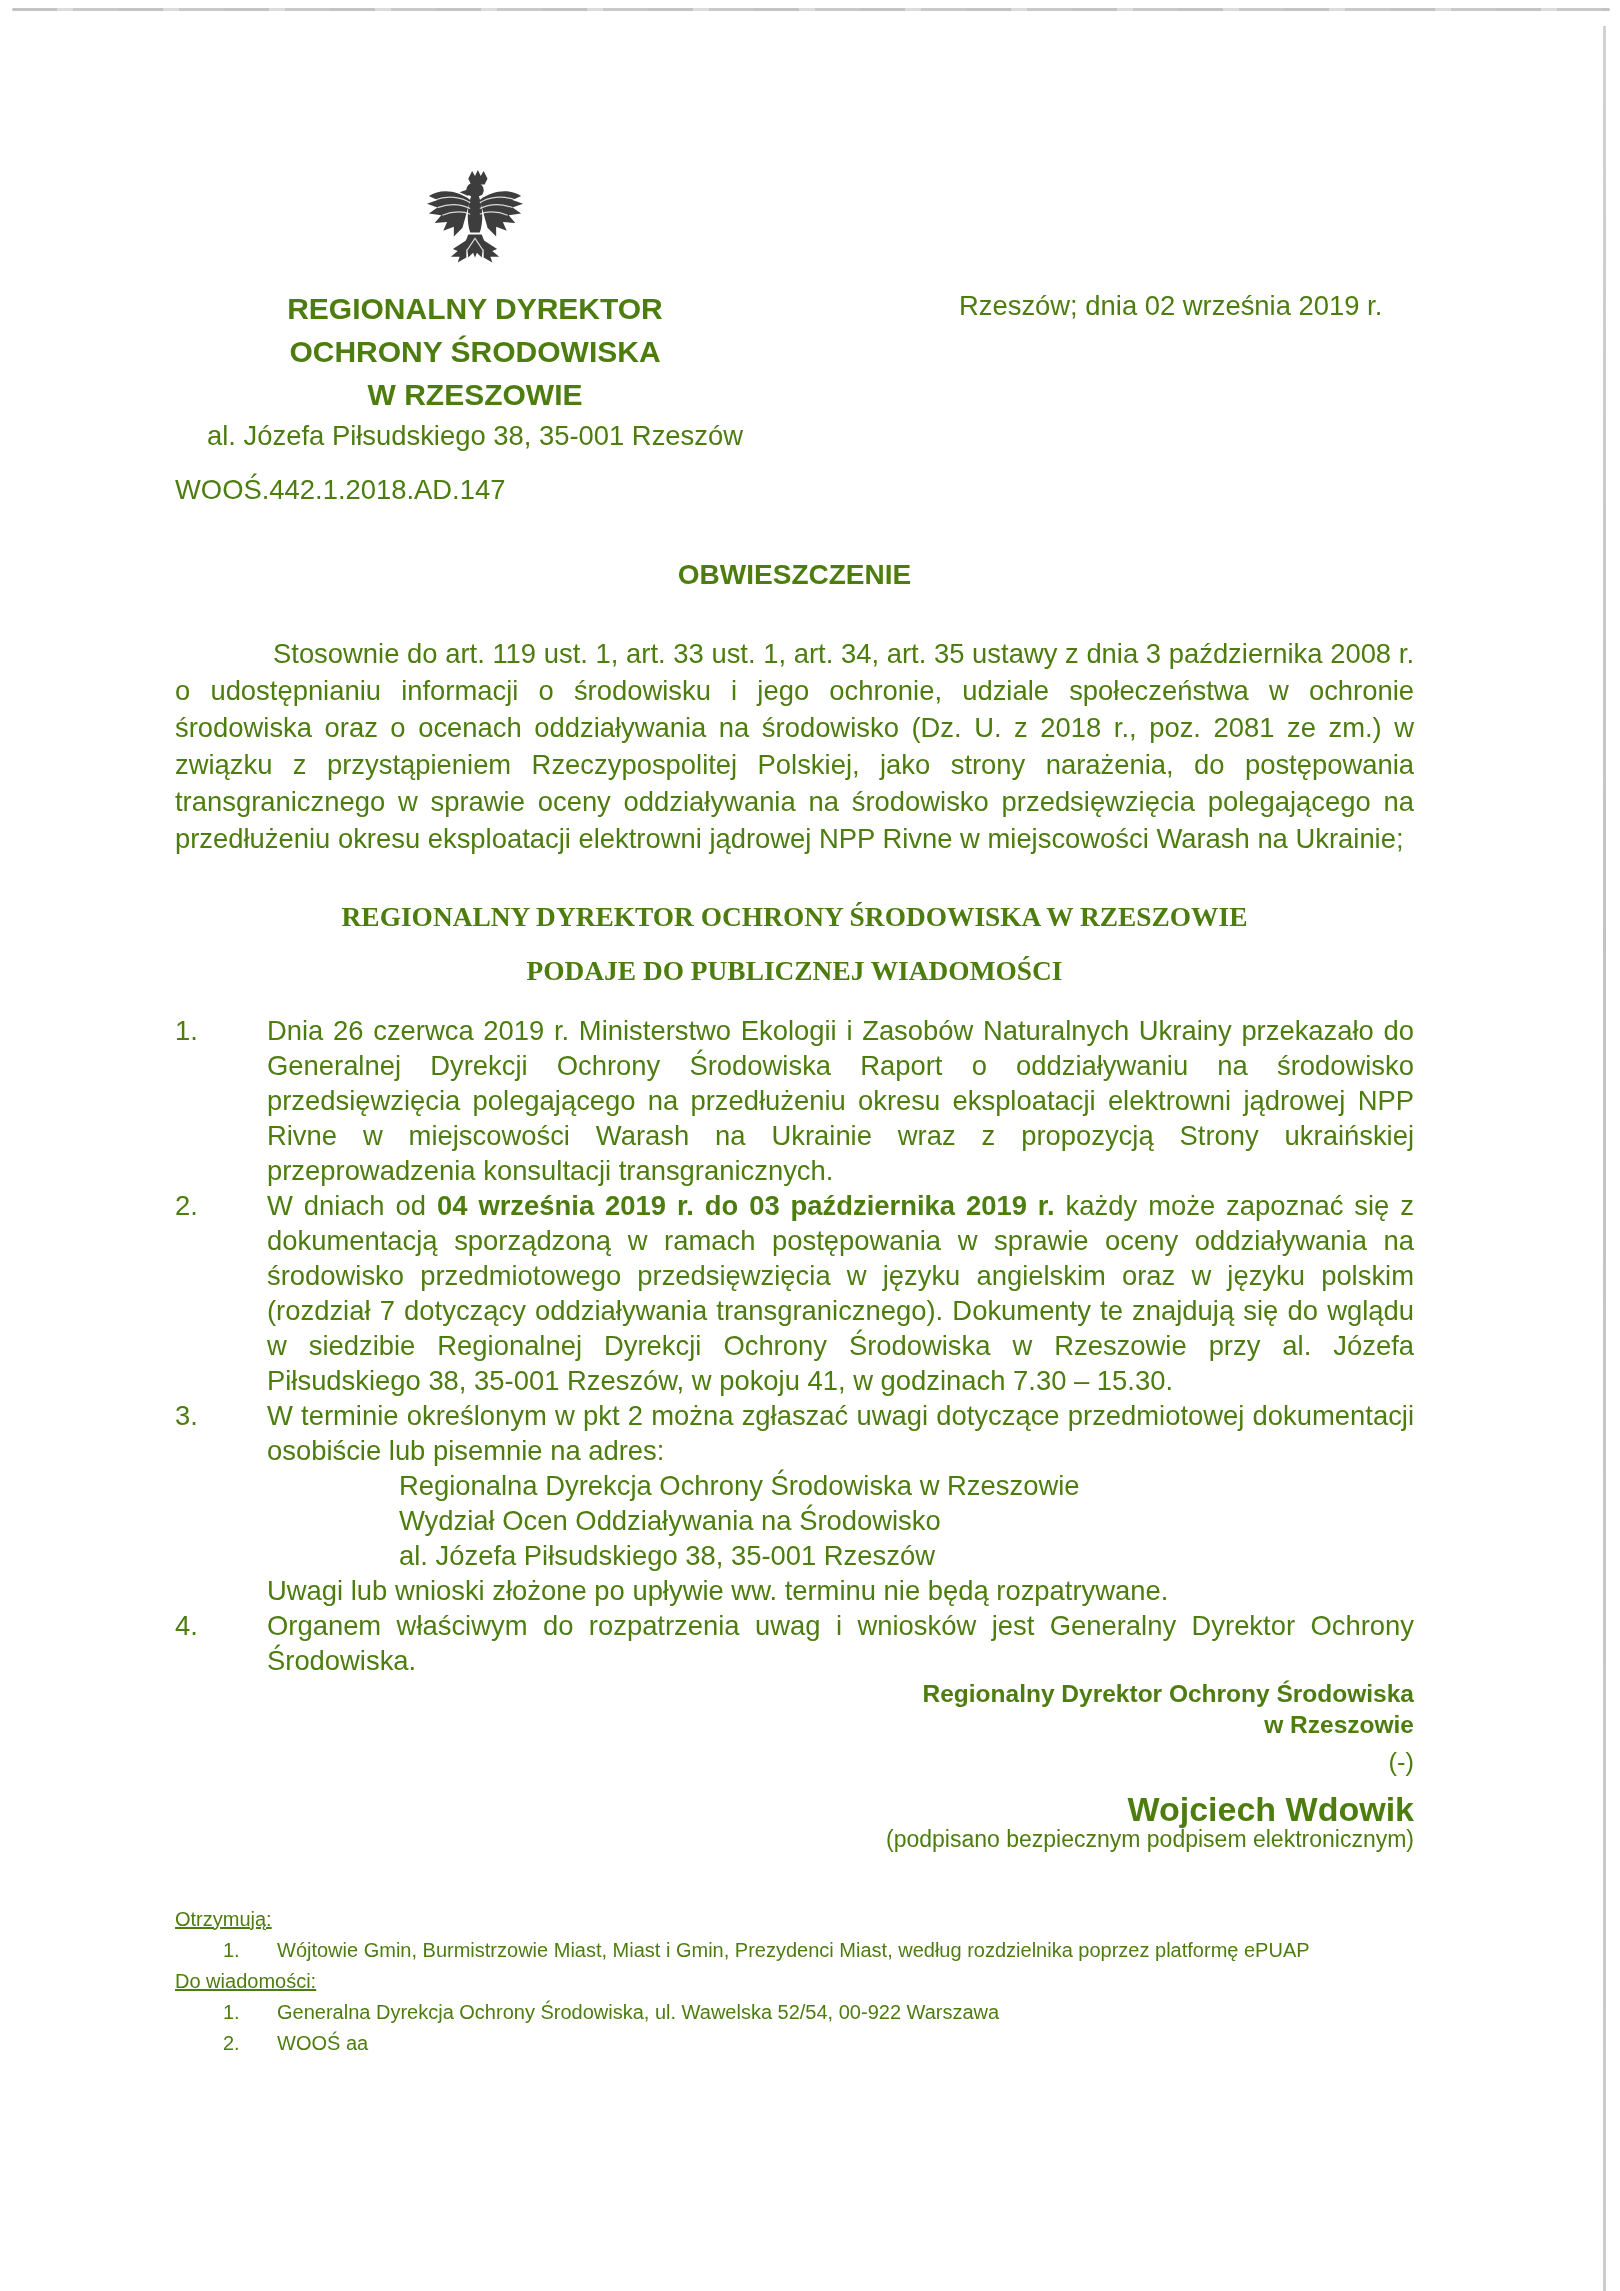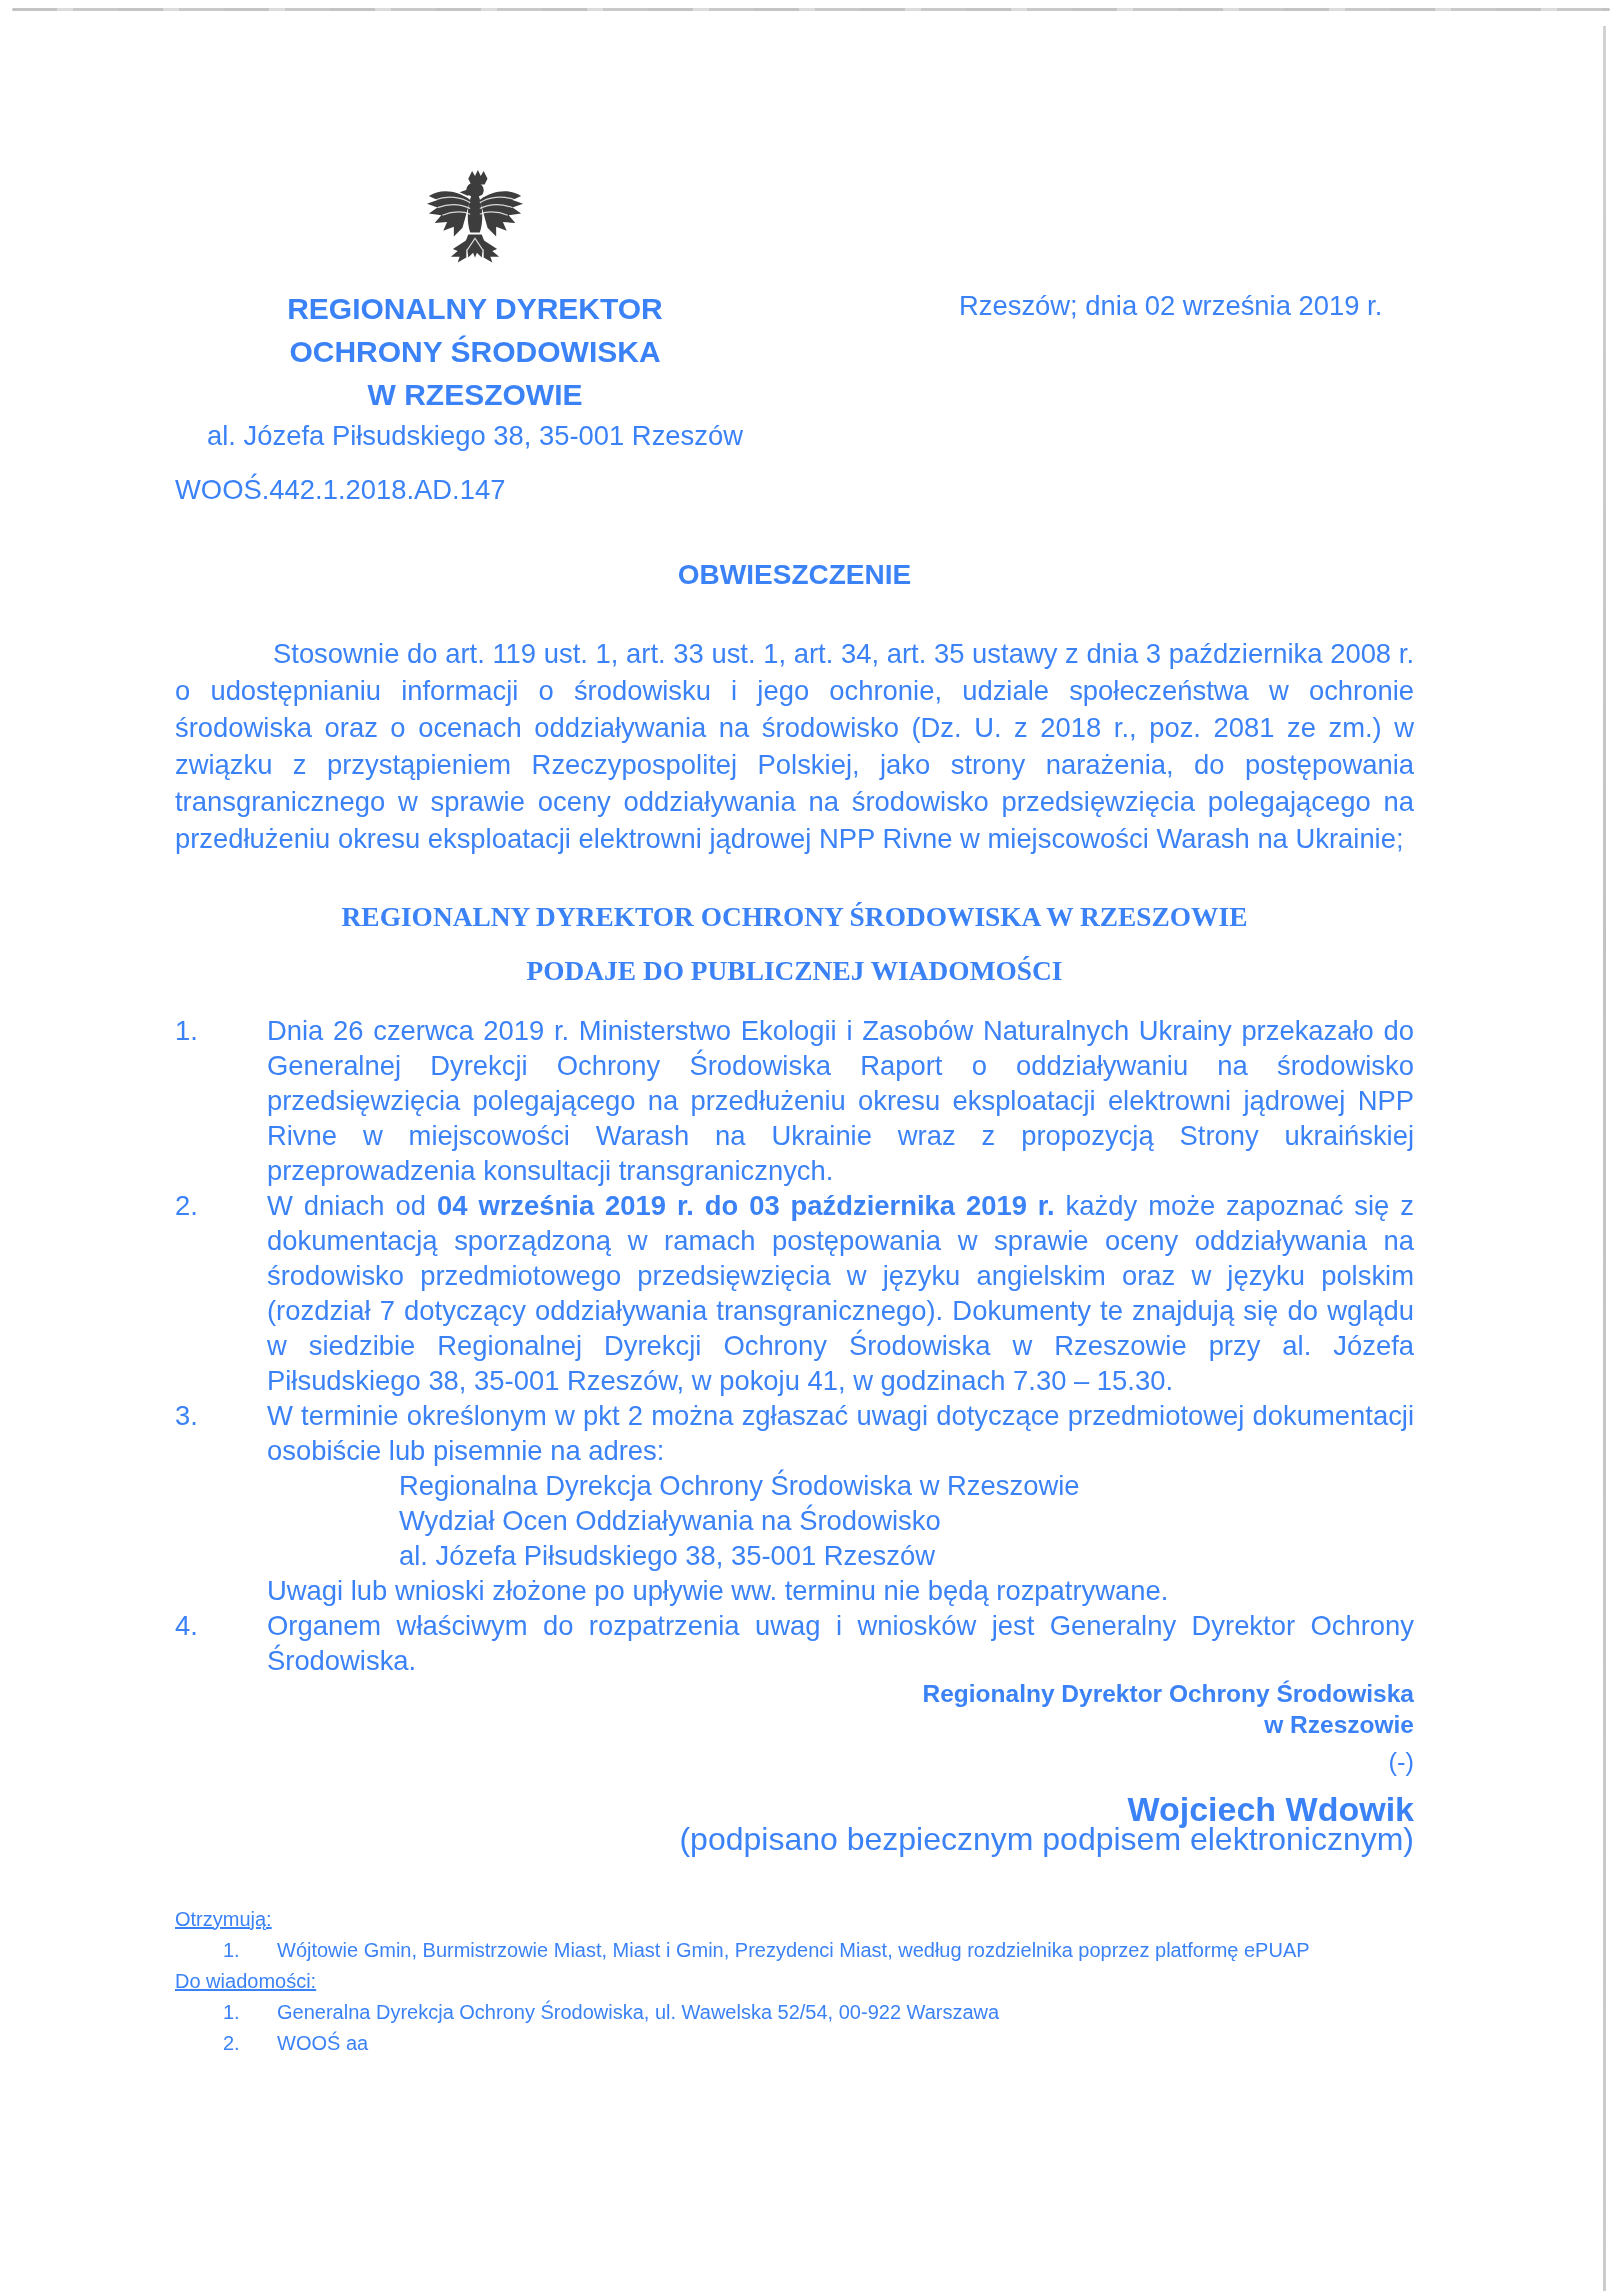--- a/index.html
+++ b/index.html
@@ -2,21 +2,21 @@
 <html lang="pl"><head>
 <meta charset="utf-8">
 <style>
   html,body{margin:0;padding:0;background:#ffffff;}
   .page{
     position:relative;
     width:1620px;height:2292px;
     background:#ffffff;
     overflow:hidden;
     font-family:"Liberation Sans", sans-serif;
-    color:#3b82f6;
+    color:#4d7c0f;
     -webkit-font-smoothing:antialiased;
   }
   
   .scan-top{
     position:absolute;top:7.8px;left:11.8px;right:9.8px;height:2.9px;
     background:repeating-linear-gradient(90deg,#b9b9b9 0 45px,#d6d6d6 45px 61px,#c0c0c0 61px 106px);
     opacity:.85;border-radius:2px;
   }
   .scan-right{
     position:absolute;top:25.5px;bottom:0;right:13.7px;width:2.9px;
@@ -40,21 +40,21 @@
   .list-item{display:grid;grid-template-columns:48px 1fr;}
   .list-num{text-align:left;}
   .list-text{text-align:justify;margin-left:44px;}
   .addr-block{margin-left:176px;text-align:left;}
   b,.bold{font-weight:bold;}
   
   .signature{margin-left:581px;width:833px;text-align:right;}
   .sig-title{font-weight:bold;font-size:24.5px;line-height:31px;}
   .sig-mark{margin-top:7.8px;font-size:25.5px;line-height:29px;}
   .sig-name{margin-top:18px;font-weight:bold;font-size:34px;line-height:29px;}
-  .sig-note{font-size:32px;line-height:31px;}
+  .sig-note{font-size:23px;line-height:31px;}
   
   .distribution{margin:49px 0 0 175px;width:1264px;font-size:20px;line-height:31px;}
   .dist-heading{text-decoration:underline;}
   .dist-item{display:grid;grid-template-columns:54px 1fr;margin-left:48px;}
   .dist-item .txt{text-align:justify;}
 </style>
 </head>
 <body>
 
 <div class="page">

